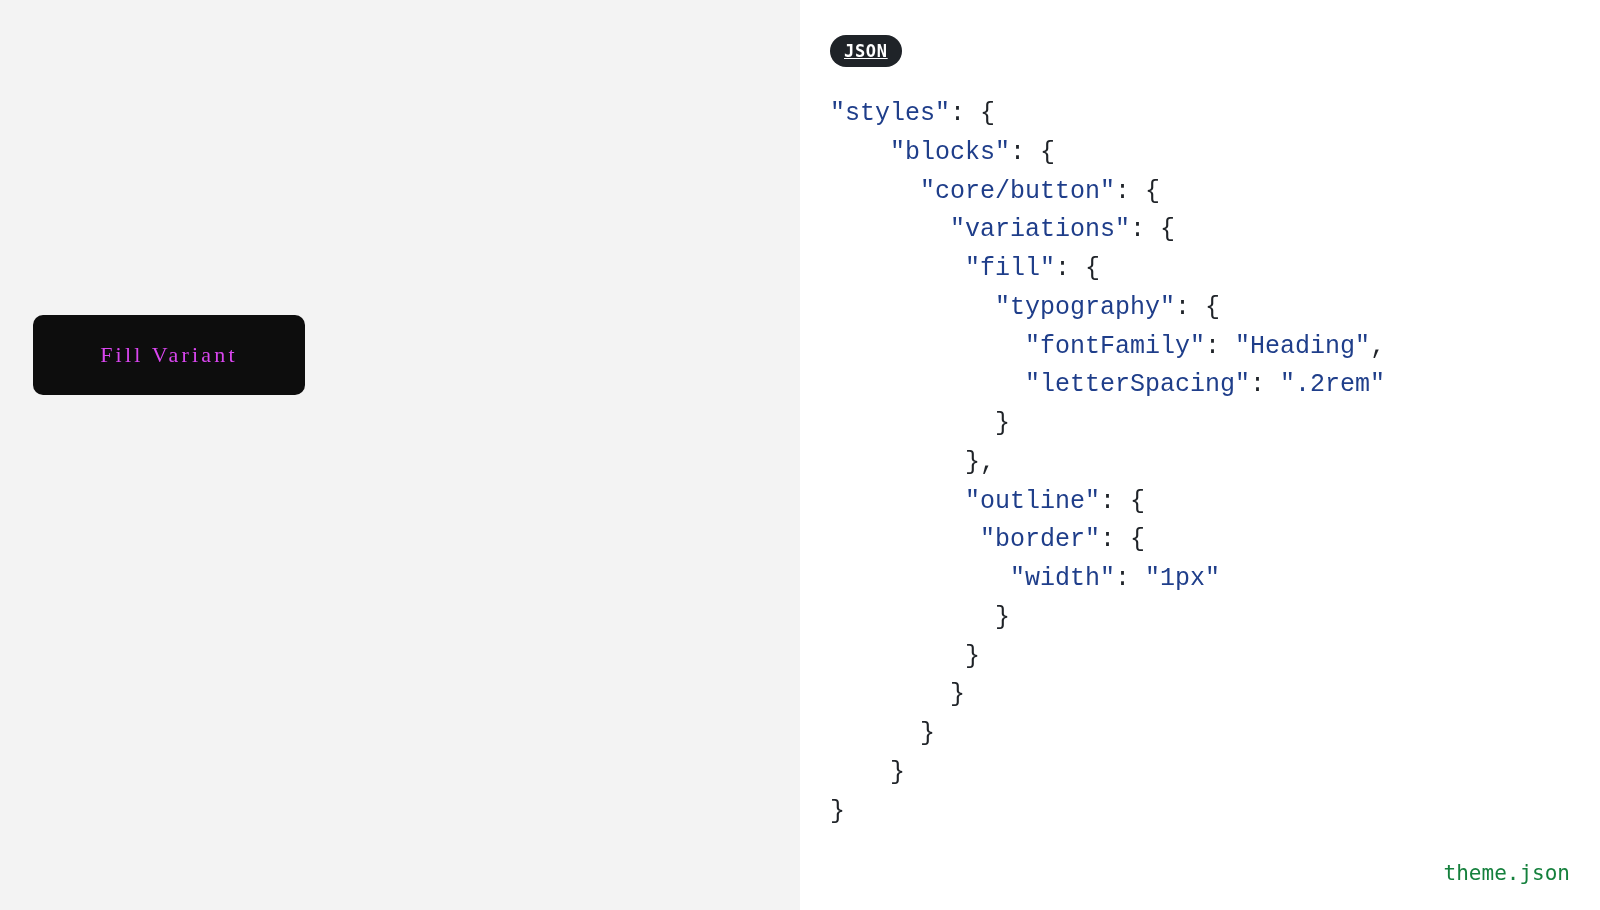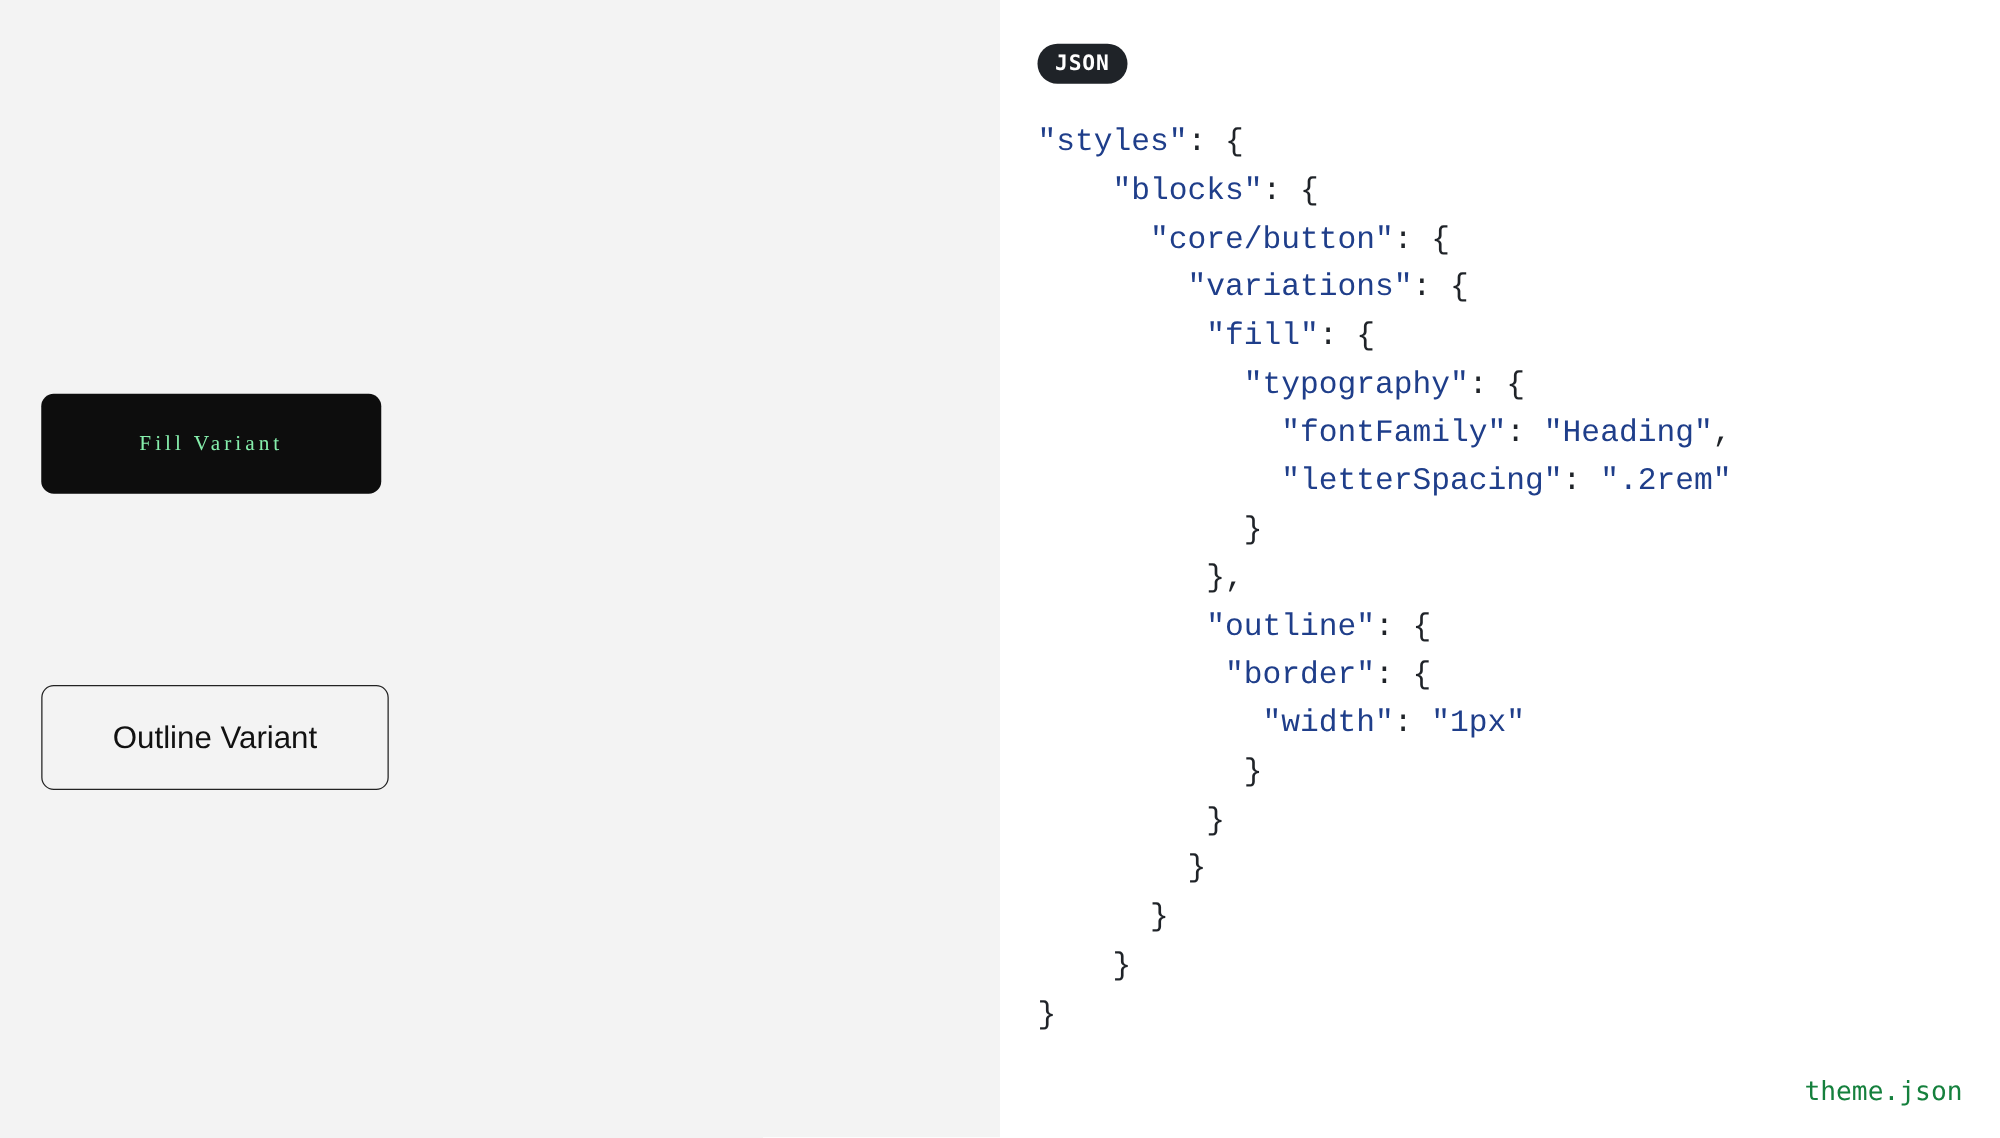--- a/index.html
+++ b/index.html
@@ -29,24 +29,24 @@
     align-items: center;
     justify-content: center;
     cursor: pointer;
   }
   .btn-fill {
     left: 33px;
     top: 315px;
     width: 272px;
     height: 80px;
     background: #0d0d0d;
-    color: #86efac;
+    color: #d946ef;
     font-family: Georgia, "Times New Roman", serif;
     letter-spacing: 0.2rem;
-    font-size: 17px;
+    font-size: 22px;
   }
   .btn-outline {
     left: 33px;
     top: 548px;
     width: 278px;
     height: 84px;
     background: transparent;
     color: #111111;
     border: 1.5px solid #222222;
     font-family: -apple-system, BlinkMacSystemFont, "Segoe UI", Helvetica, Arial, sans-serif;
@@ -55,20 +55,21 @@
   .badge {
     display: inline-block;
     background: #1f2328;
     color: #ffffff;
     font-size: 17px;
     font-weight: 700;
     letter-spacing: 0.04em;
     padding: 6px 14px;
     border-radius: 18px;
     font-family: ui-monospace, SFMono-Regular, Menlo, Consolas, monospace;
+    text-decoration: underline;
   }
   pre.code {
     margin-top: 28px;
     font-family: ui-monospace, SFMono-Regular, Menlo, Consolas, "Liberation Mono", monospace;
     font-size: 25px;
     line-height: 1.55;
     color: #1f2328;
     white-space: pre;
   }
   pre.code .k { color: #1f3e8a; } 
@@ -83,23 +84,20 @@
     color: #15803d;
   }
 </style>
 </head>
 <body>
 
 <div class="left-panel">
   <div class="btn btn-fill">
     <span>Fill Variant</span>
   </div>
-  <div class="btn btn-outline">
-    <span>Outline Variant</span>
-  </div>
 </div>
 
 <div class="right-panel">
   <span class="badge">JSON</span>
   <pre class="code" id="code-block"><span class="k">"styles"</span><span class="p">: {
 </span><span class="p">    </span><span class="k">"blocks"</span><span class="p">: {
 </span><span class="p">      </span><span class="k">"core/button"</span><span class="p">: {
 </span><span class="p">        </span><span class="k">"variations"</span><span class="p">: {
 </span><span class="p">         </span><span class="k">"fill"</span><span class="p">: {
 </span><span class="p">           </span><span class="k">"typography"</span><span class="p">: {

